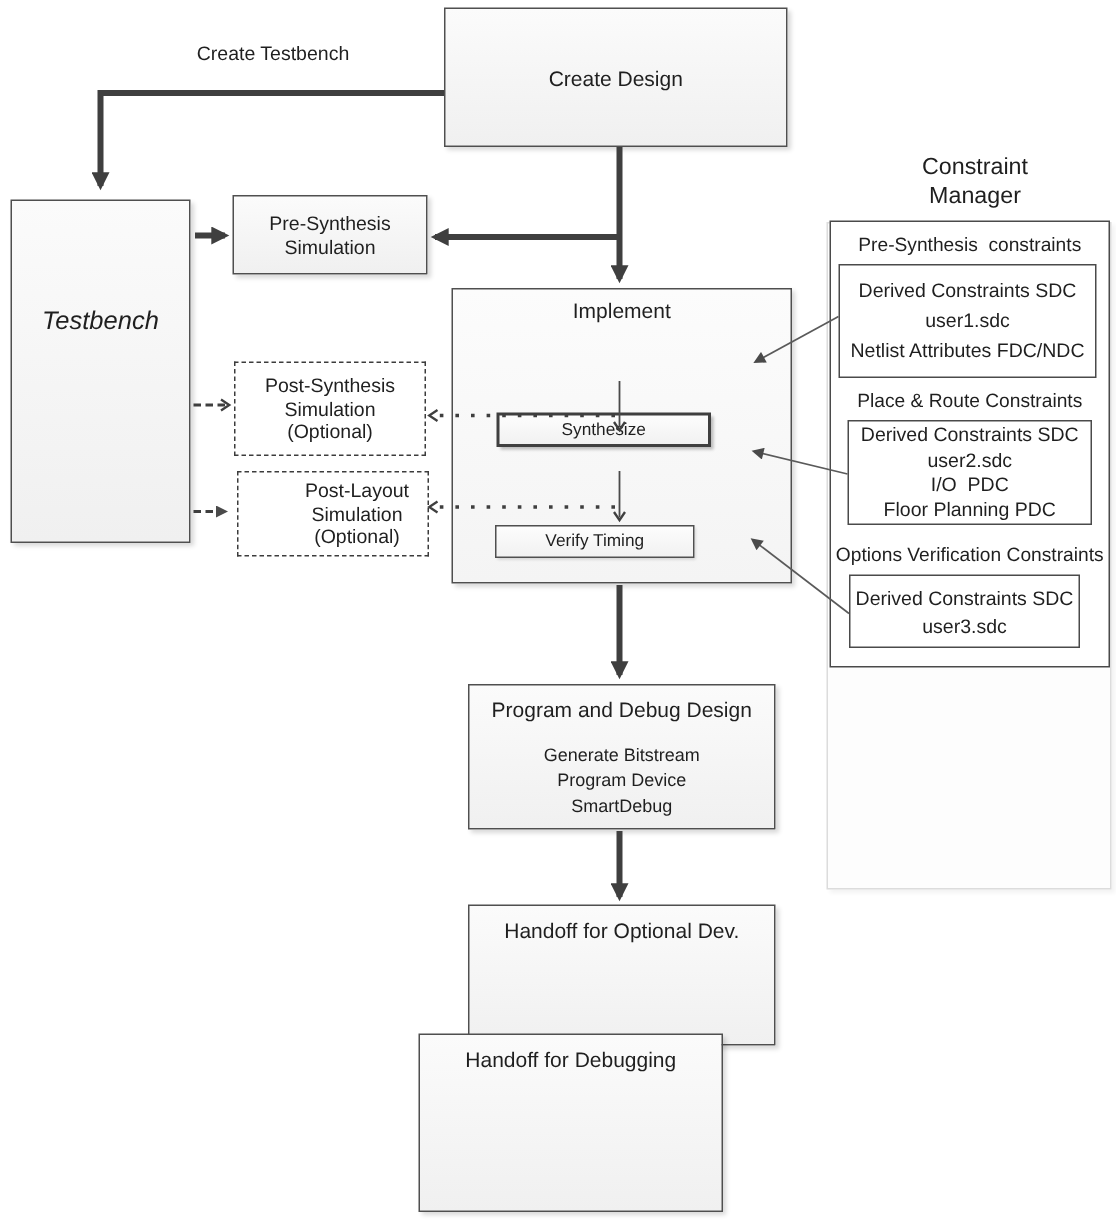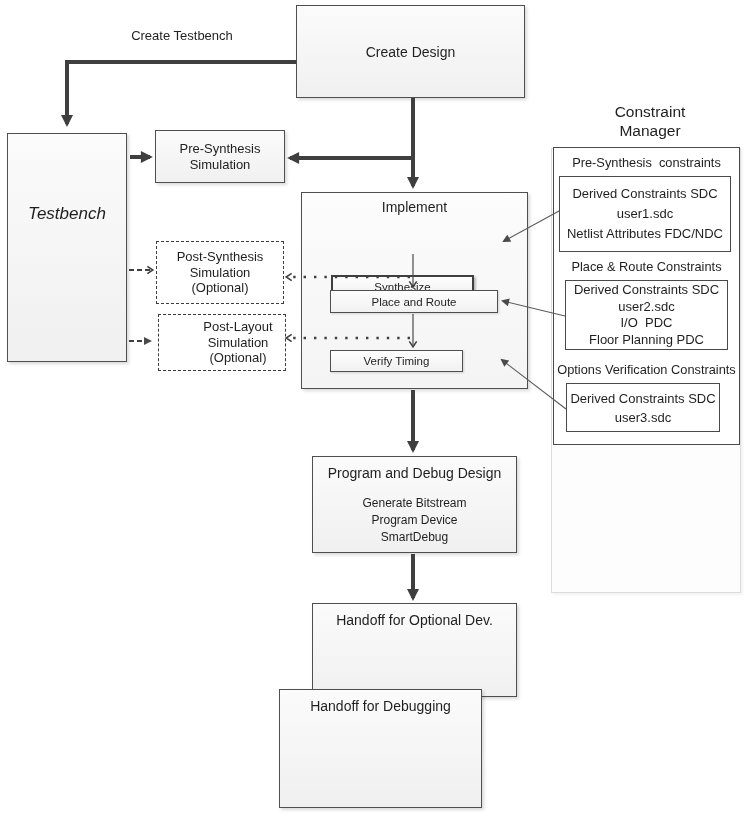--- a/index.html
+++ b/index.html
@@ -48,23 +48,20 @@
     <span>Pre-Synthesis</span>
     <span>Simulation</span>
   </div>
 
   <div class="abs lvl2 box" style="left:301px;top:192px;width:227px;height:197px;background:linear-gradient(180deg,#fcfcfc 0%,#f4f4f4 100%);">
     <div class="t14" style="text-align:center;padding-top:6px;">Implement</div>
   </div>
 
   <div class="abs lvl3 center t11" style="left:331px;top:231px;width:143px;height:23px;border:2px solid #3f3f3f;background:linear-gradient(180deg,#fdfdfd,#f1f1f1);box-shadow:2px 2px 2px rgba(0,0,0,.25);margin-top:44px;">
     <span>Synthesize</span>
-  </div>
-  <div class="abs lvl3 center t11" style="left:330px;top:290px;width:168px;height:23px;border:1px solid #4f4f4f;background:linear-gradient(180deg,#fdfdfd,#f1f1f1);box-shadow:1px 1px 2px rgba(0,0,0,.15);">
-    <span>Place and Route</span>
   </div>
   <div class="abs lvl3 center t11" style="left:330px;top:350px;width:133px;height:22px;border:1px solid #4f4f4f;background:linear-gradient(180deg,#fdfdfd,#f1f1f1);box-shadow:1px 1px 2px rgba(0,0,0,.15);">
     <span>Verify Timing</span>
   </div>
 
   <div class="abs lvl2 dashedbox col t13" style="left:156px;top:241px;width:128px;height:63px;">
     <span>Post-Synthesis</span>
     <span>Simulation</span>
     <span>(Optional)</span>
   </div>

